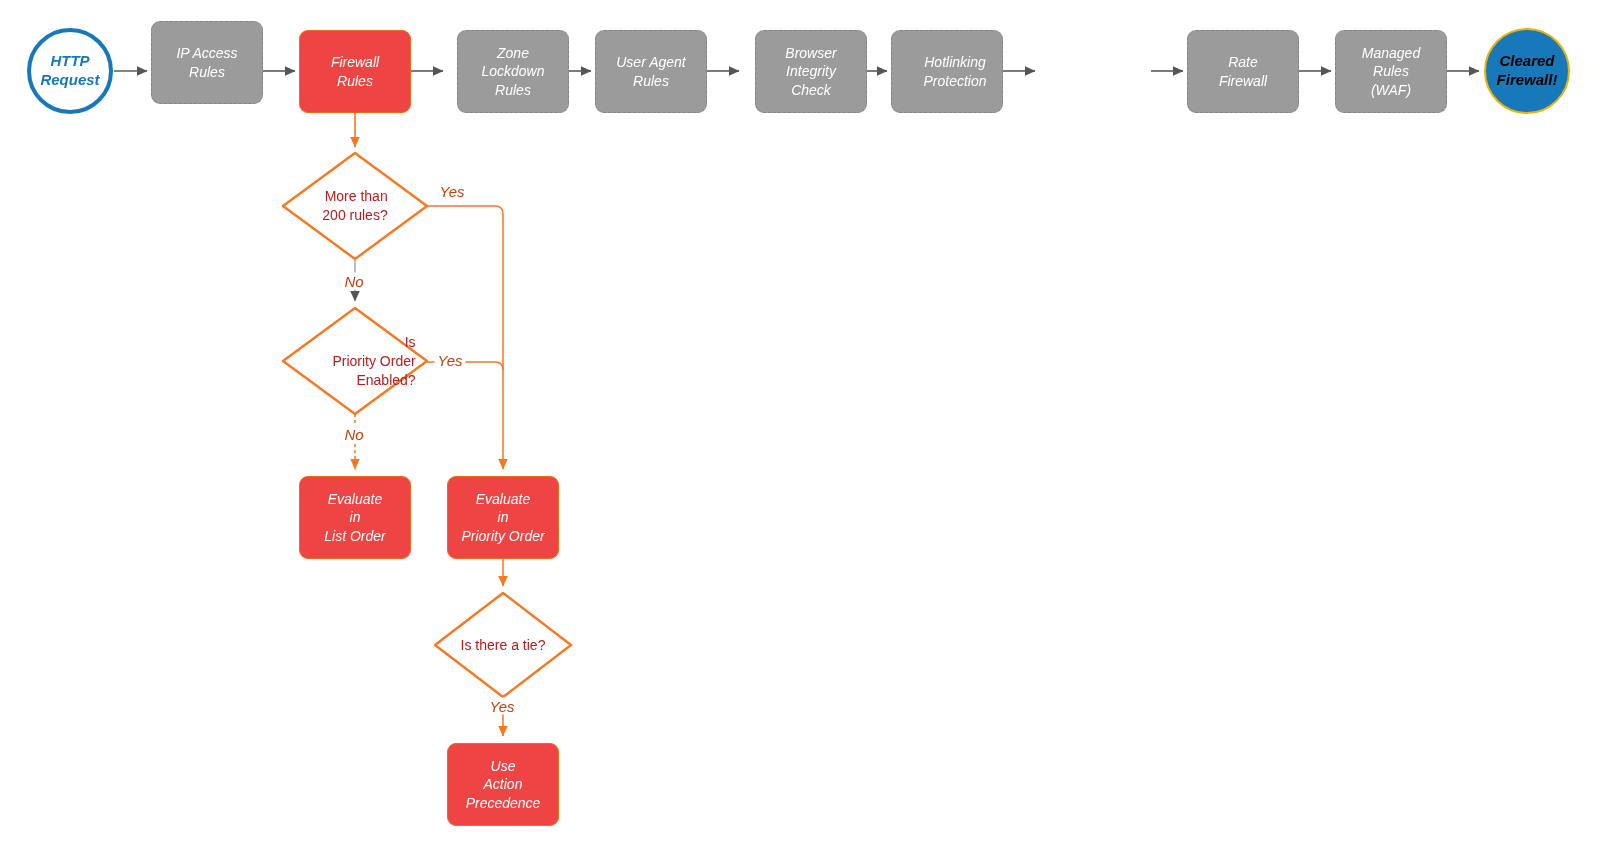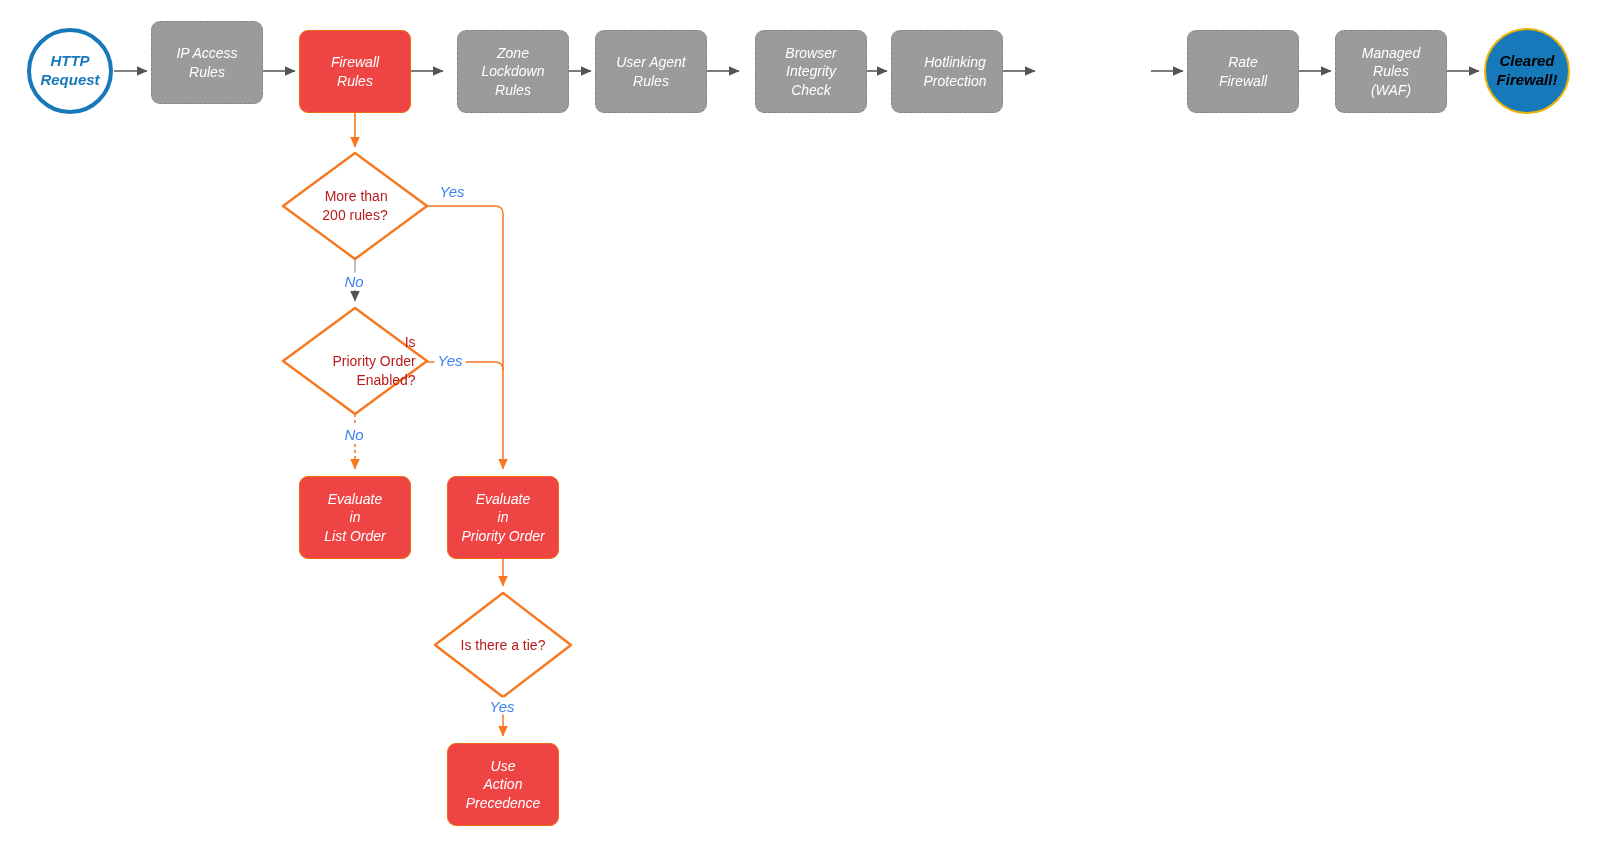--- a/index.html
+++ b/index.html
@@ -46,21 +46,21 @@
     transform:translate(-50%,-50%);
     text-align:right;
     color:#b91c1c;
     font-size:14px;line-height:1.35;
     white-space:pre-line;
   }
   
   .elabel{
     position:absolute;
     transform:translate(-50%,-50%);
-    color:#3b82f6;
+    color:#c2410c;
     font-style:italic;
     font-size:15px;
     background:#ffffff;
     padding:0 3px;
     white-space:nowrap;
   }
 </style>
 </head>
 <body>
 

